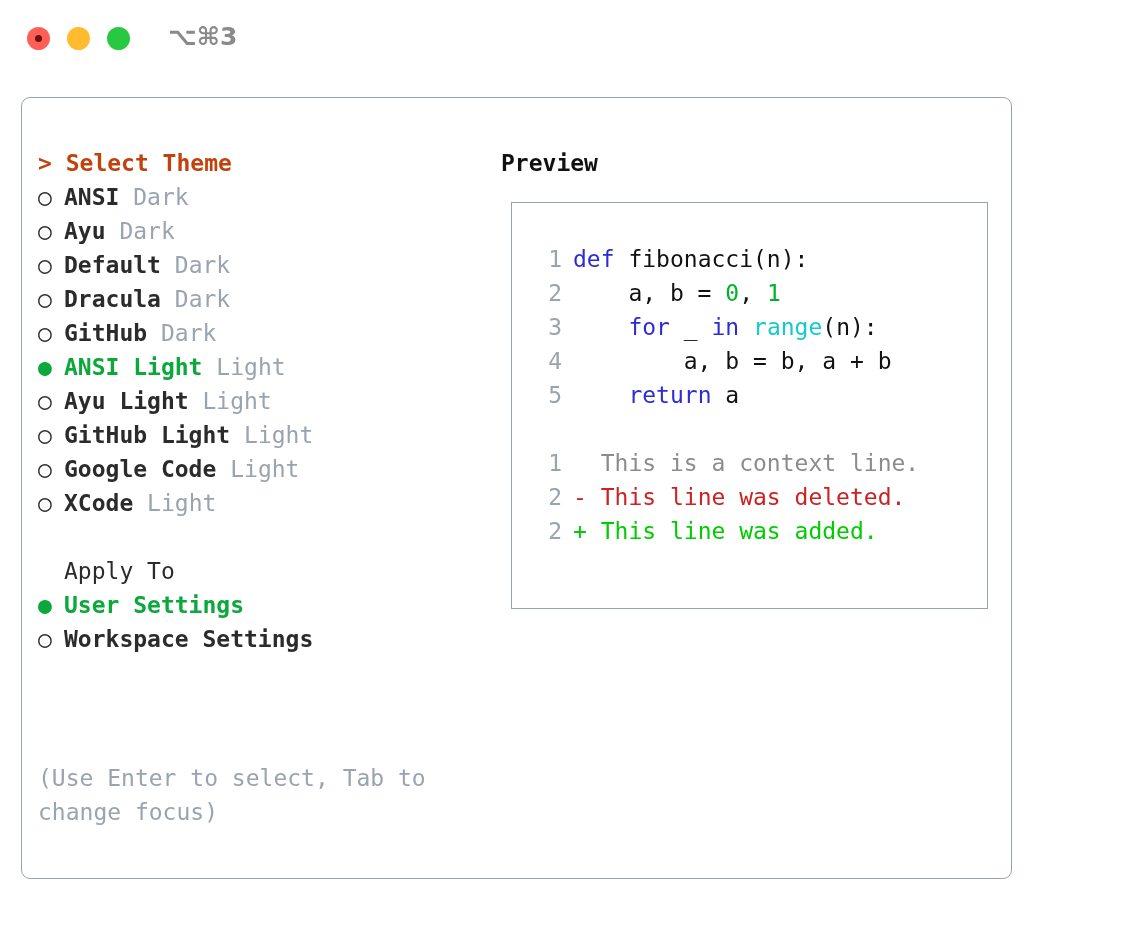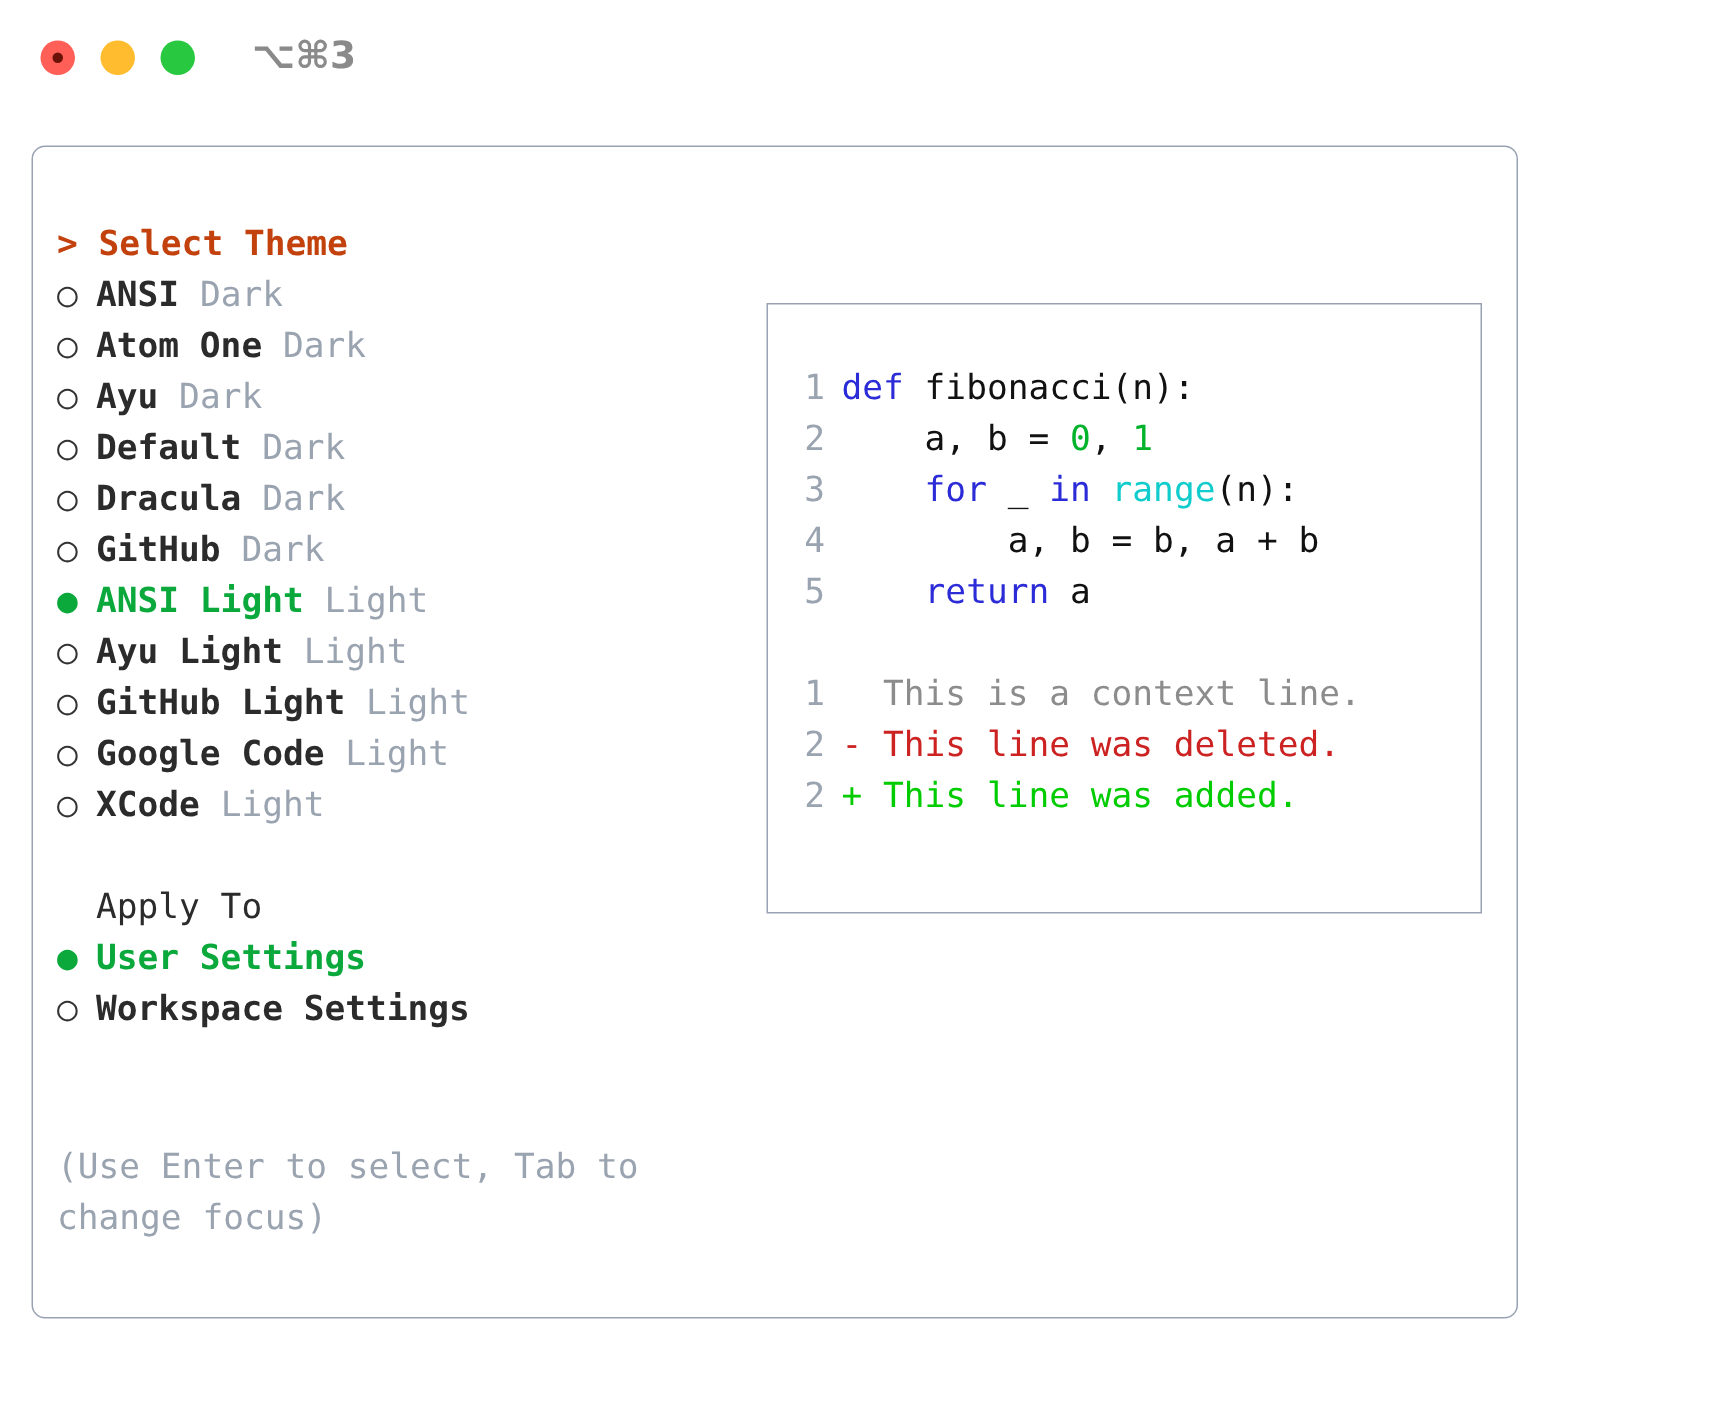--- a/index.html
+++ b/index.html
@@ -135,21 +135,21 @@
     position: absolute;
     left: 489px; top: 104px;
     width: 477px; height: 407px;
     border: 1.5px solid #98A2B3;
     box-sizing: border-box;
     background: #ffffff;
   }
 
   #code {
     position: absolute;
-    left: 11px; top: 39px;
+    left: 23px; top: 39px;
     font-size: 23px;
     line-height: 34px;
     white-space: pre;
   }
 
   .cline { white-space: pre; }
   .ln {
     display: inline-block;
     width: 27px;
     text-align: right;
@@ -182,21 +182,20 @@
   </div>
 
   <div id="panel">
 
     <div id="left-col">
 
       <div class="section-title">&gt; Select Theme</div>
 
       <div id="theme-list">
           <div class="opt-row"><span class="marker">○</span><span class="opt-label">ANSI</span><span> </span><span class="opt-variant">Dark</span></div>
-          <div class="opt-row"><span class="marker">○</span><span class="opt-label">Atom One</span><span> </span><span class="opt-variant">Dark</span></div>
           <div class="opt-row"><span class="marker">○</span><span class="opt-label">Ayu</span><span> </span><span class="opt-variant">Dark</span></div>
           <div class="opt-row"><span class="marker">○</span><span class="opt-label">Default</span><span> </span><span class="opt-variant">Dark</span></div>
           <div class="opt-row"><span class="marker">○</span><span class="opt-label">Dracula</span><span> </span><span class="opt-variant">Dark</span></div>
           <div class="opt-row"><span class="marker">○</span><span class="opt-label">GitHub</span><span> </span><span class="opt-variant">Dark</span></div>
           <div class="opt-row selected"><span class="marker">●</span><span class="opt-label">ANSI Light</span><span> </span><span class="opt-variant">Light</span></div>
           <div class="opt-row"><span class="marker">○</span><span class="opt-label">Ayu Light</span><span> </span><span class="opt-variant">Light</span></div>
           <div class="opt-row"><span class="marker">○</span><span class="opt-label">GitHub Light</span><span> </span><span class="opt-variant">Light</span></div>
           <div class="opt-row"><span class="marker">○</span><span class="opt-label">Google Code</span><span> </span><span class="opt-variant">Light</span></div>
           <div class="opt-row"><span class="marker">○</span><span class="opt-label">XCode</span><span> </span><span class="opt-variant">Light</span></div>
         </div>
@@ -207,19 +206,22 @@
 
       <div id="apply-list">
           <div class="opt-row selected"><span class="marker">●</span><span class="opt-label">User Settings</span></div>
           <div class="opt-row"><span class="marker">○</span><span class="opt-label">Workspace Settings</span></div>
         </div>
 
     </div>
 
     <div id="hint">(Use Enter to select, Tab to change focus)</div>
 
+    <div id="right-col">
+      <div id="preview-title">Preview</div>
+    </div>
 
     <div id="preview-box">
       <div id="code"><div class="cline"><span class="ln">1</span><span class="tok-kw">def</span><span class="tok-plain"> fibonacci(n):</span></div><div class="cline"><span class="ln">2</span><span class="tok-plain">    a, b = </span><span class="tok-num">0</span><span class="tok-plain">, </span><span class="tok-num">1</span></div><div class="cline"><span class="ln">3</span><span class="tok-plain">    </span><span class="tok-kw">for</span><span class="tok-plain"> _ </span><span class="tok-kw">in</span><span class="tok-plain"> </span><span class="tok-fn">range</span><span class="tok-plain">(n):</span></div><div class="cline"><span class="ln">4</span><span class="tok-plain">        a, b = b, a + b</span></div><div class="cline"><span class="ln">5</span><span class="tok-plain">    </span><span class="tok-kw">return</span><span class="tok-plain"> a</span></div><div class="blank-line"></div><div class="cline"><span class="ln">1</span><span class="dline-ctx"> </span><span class="dline-ctx"> This is a context line.</span></div><div class="cline"><span class="ln">2</span><span class="dline-del">-</span><span class="dline-del"> This line was deleted.</span></div><div class="cline"><span class="ln">2</span><span class="dline-add">+</span><span class="dline-add"> This line was added.</span></div></div>
     </div>
 
   </div>
 </div>
 
 </body></html>

